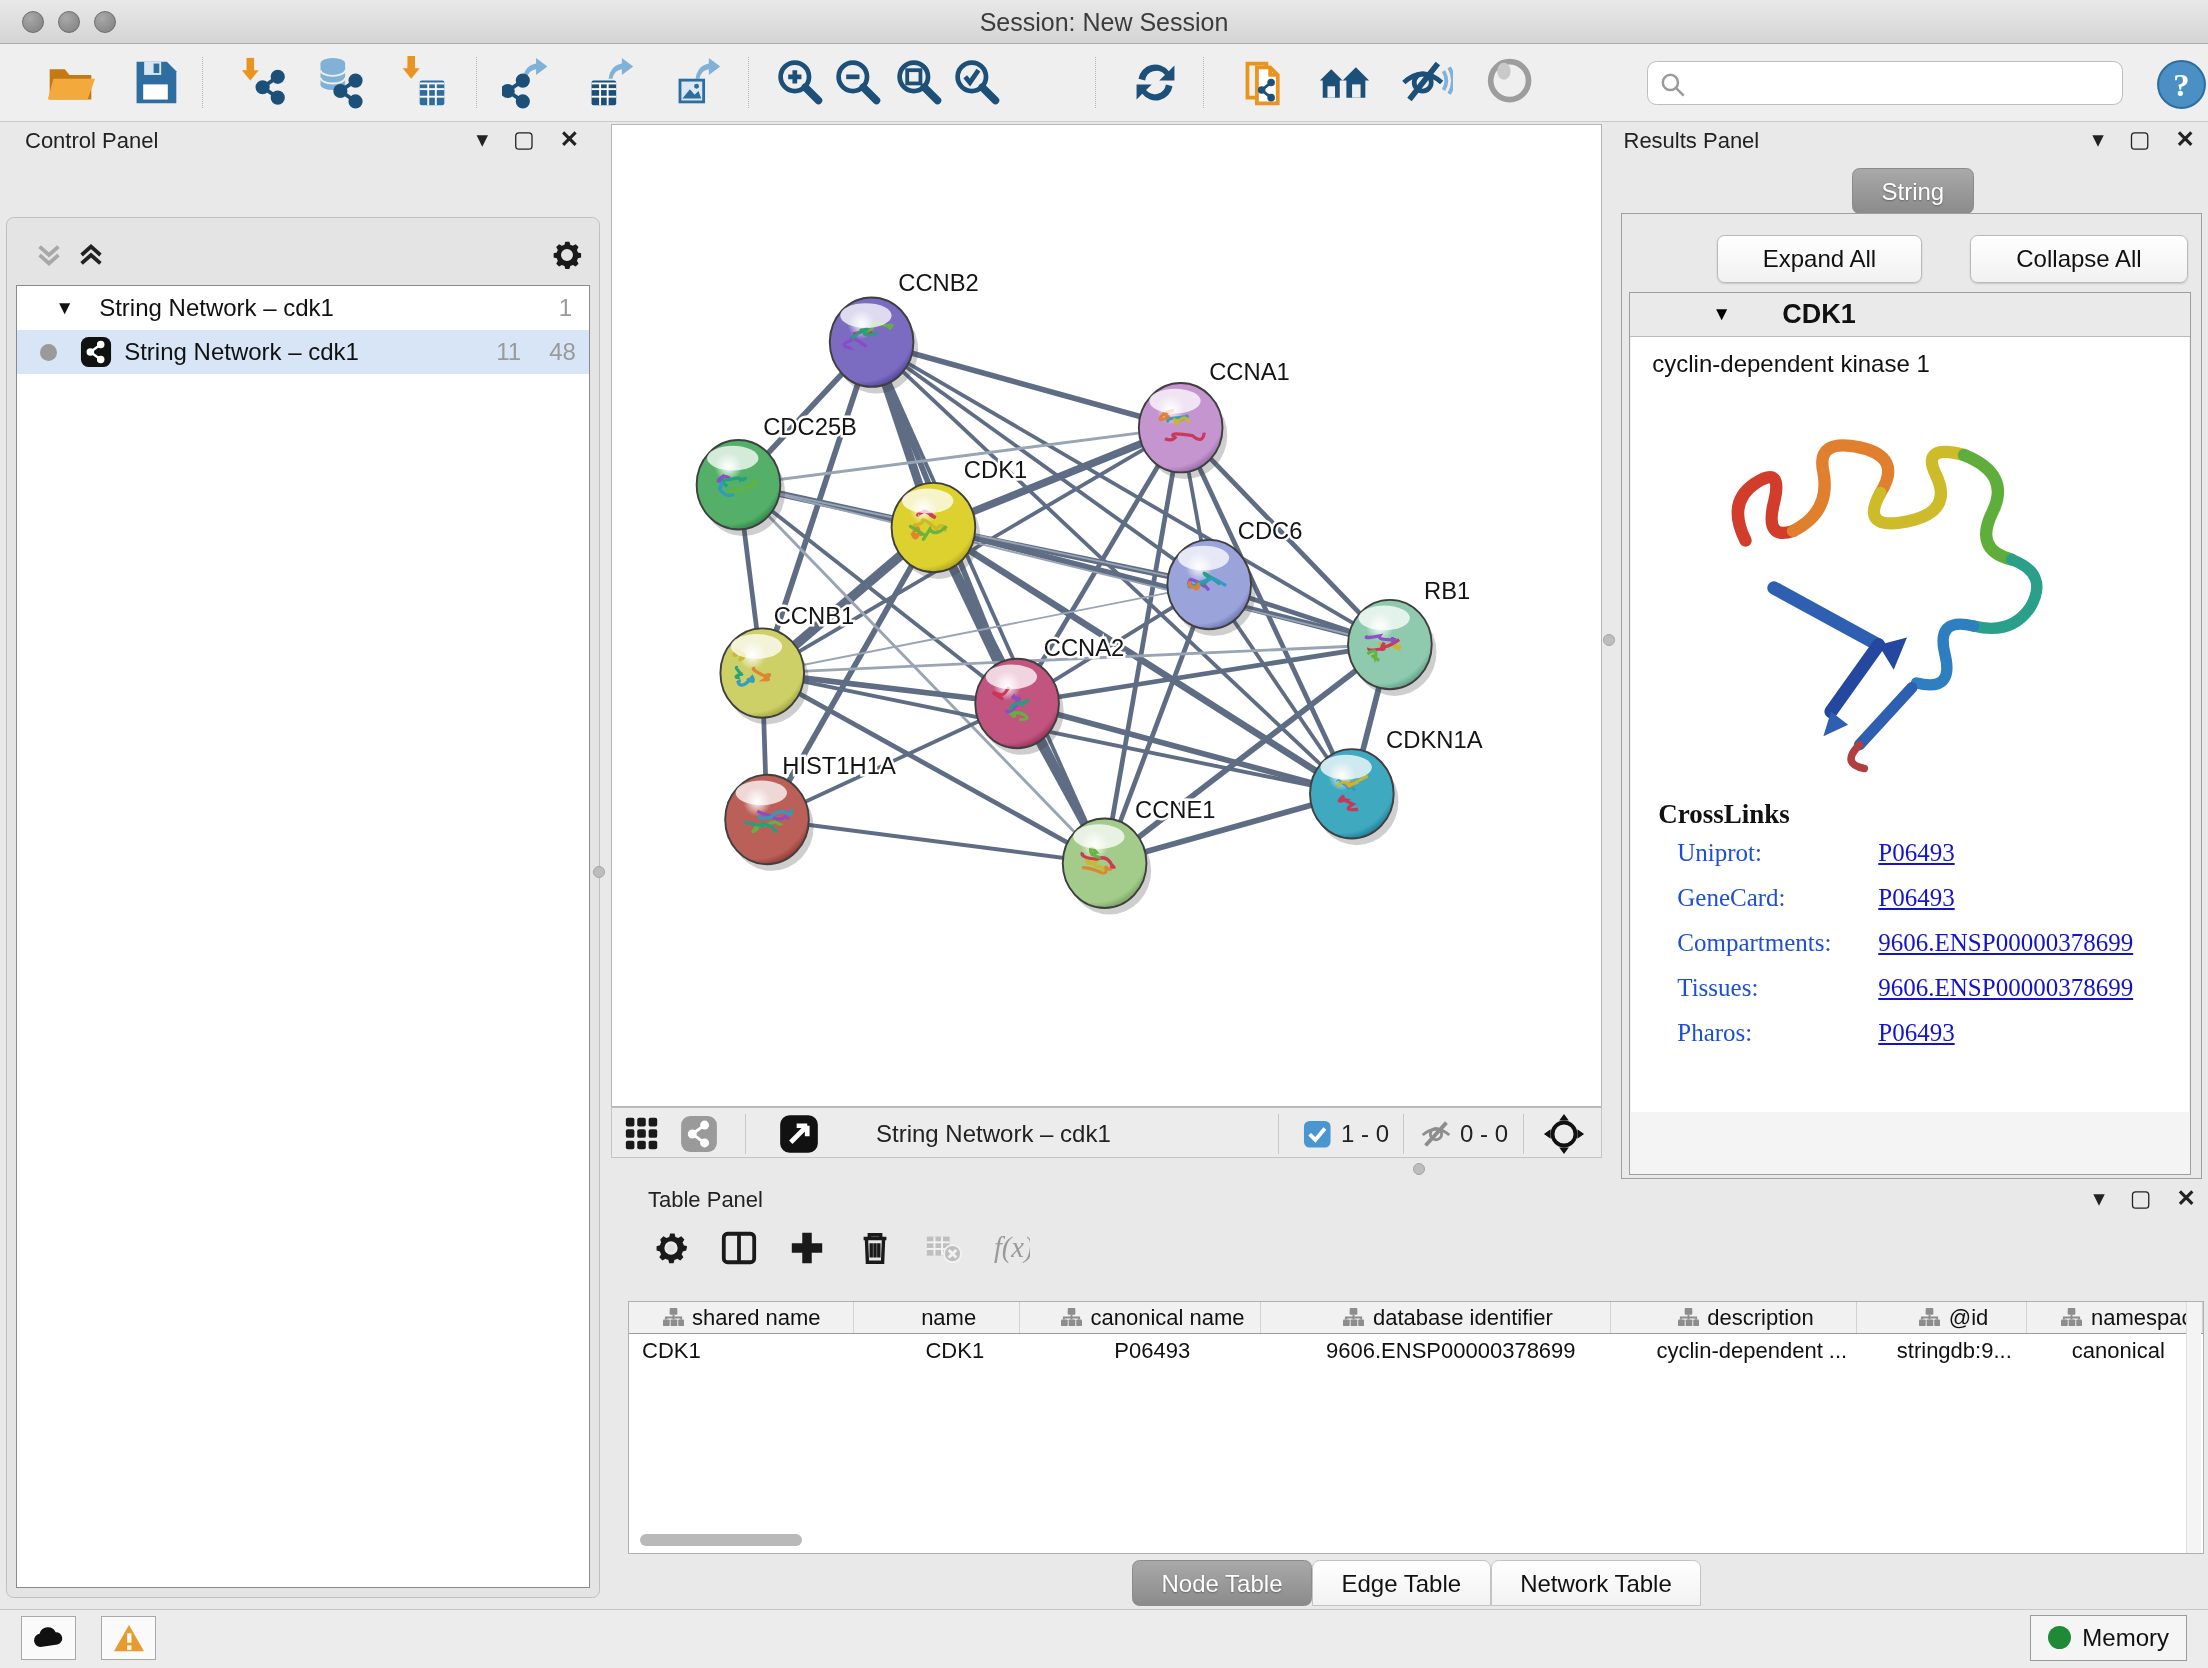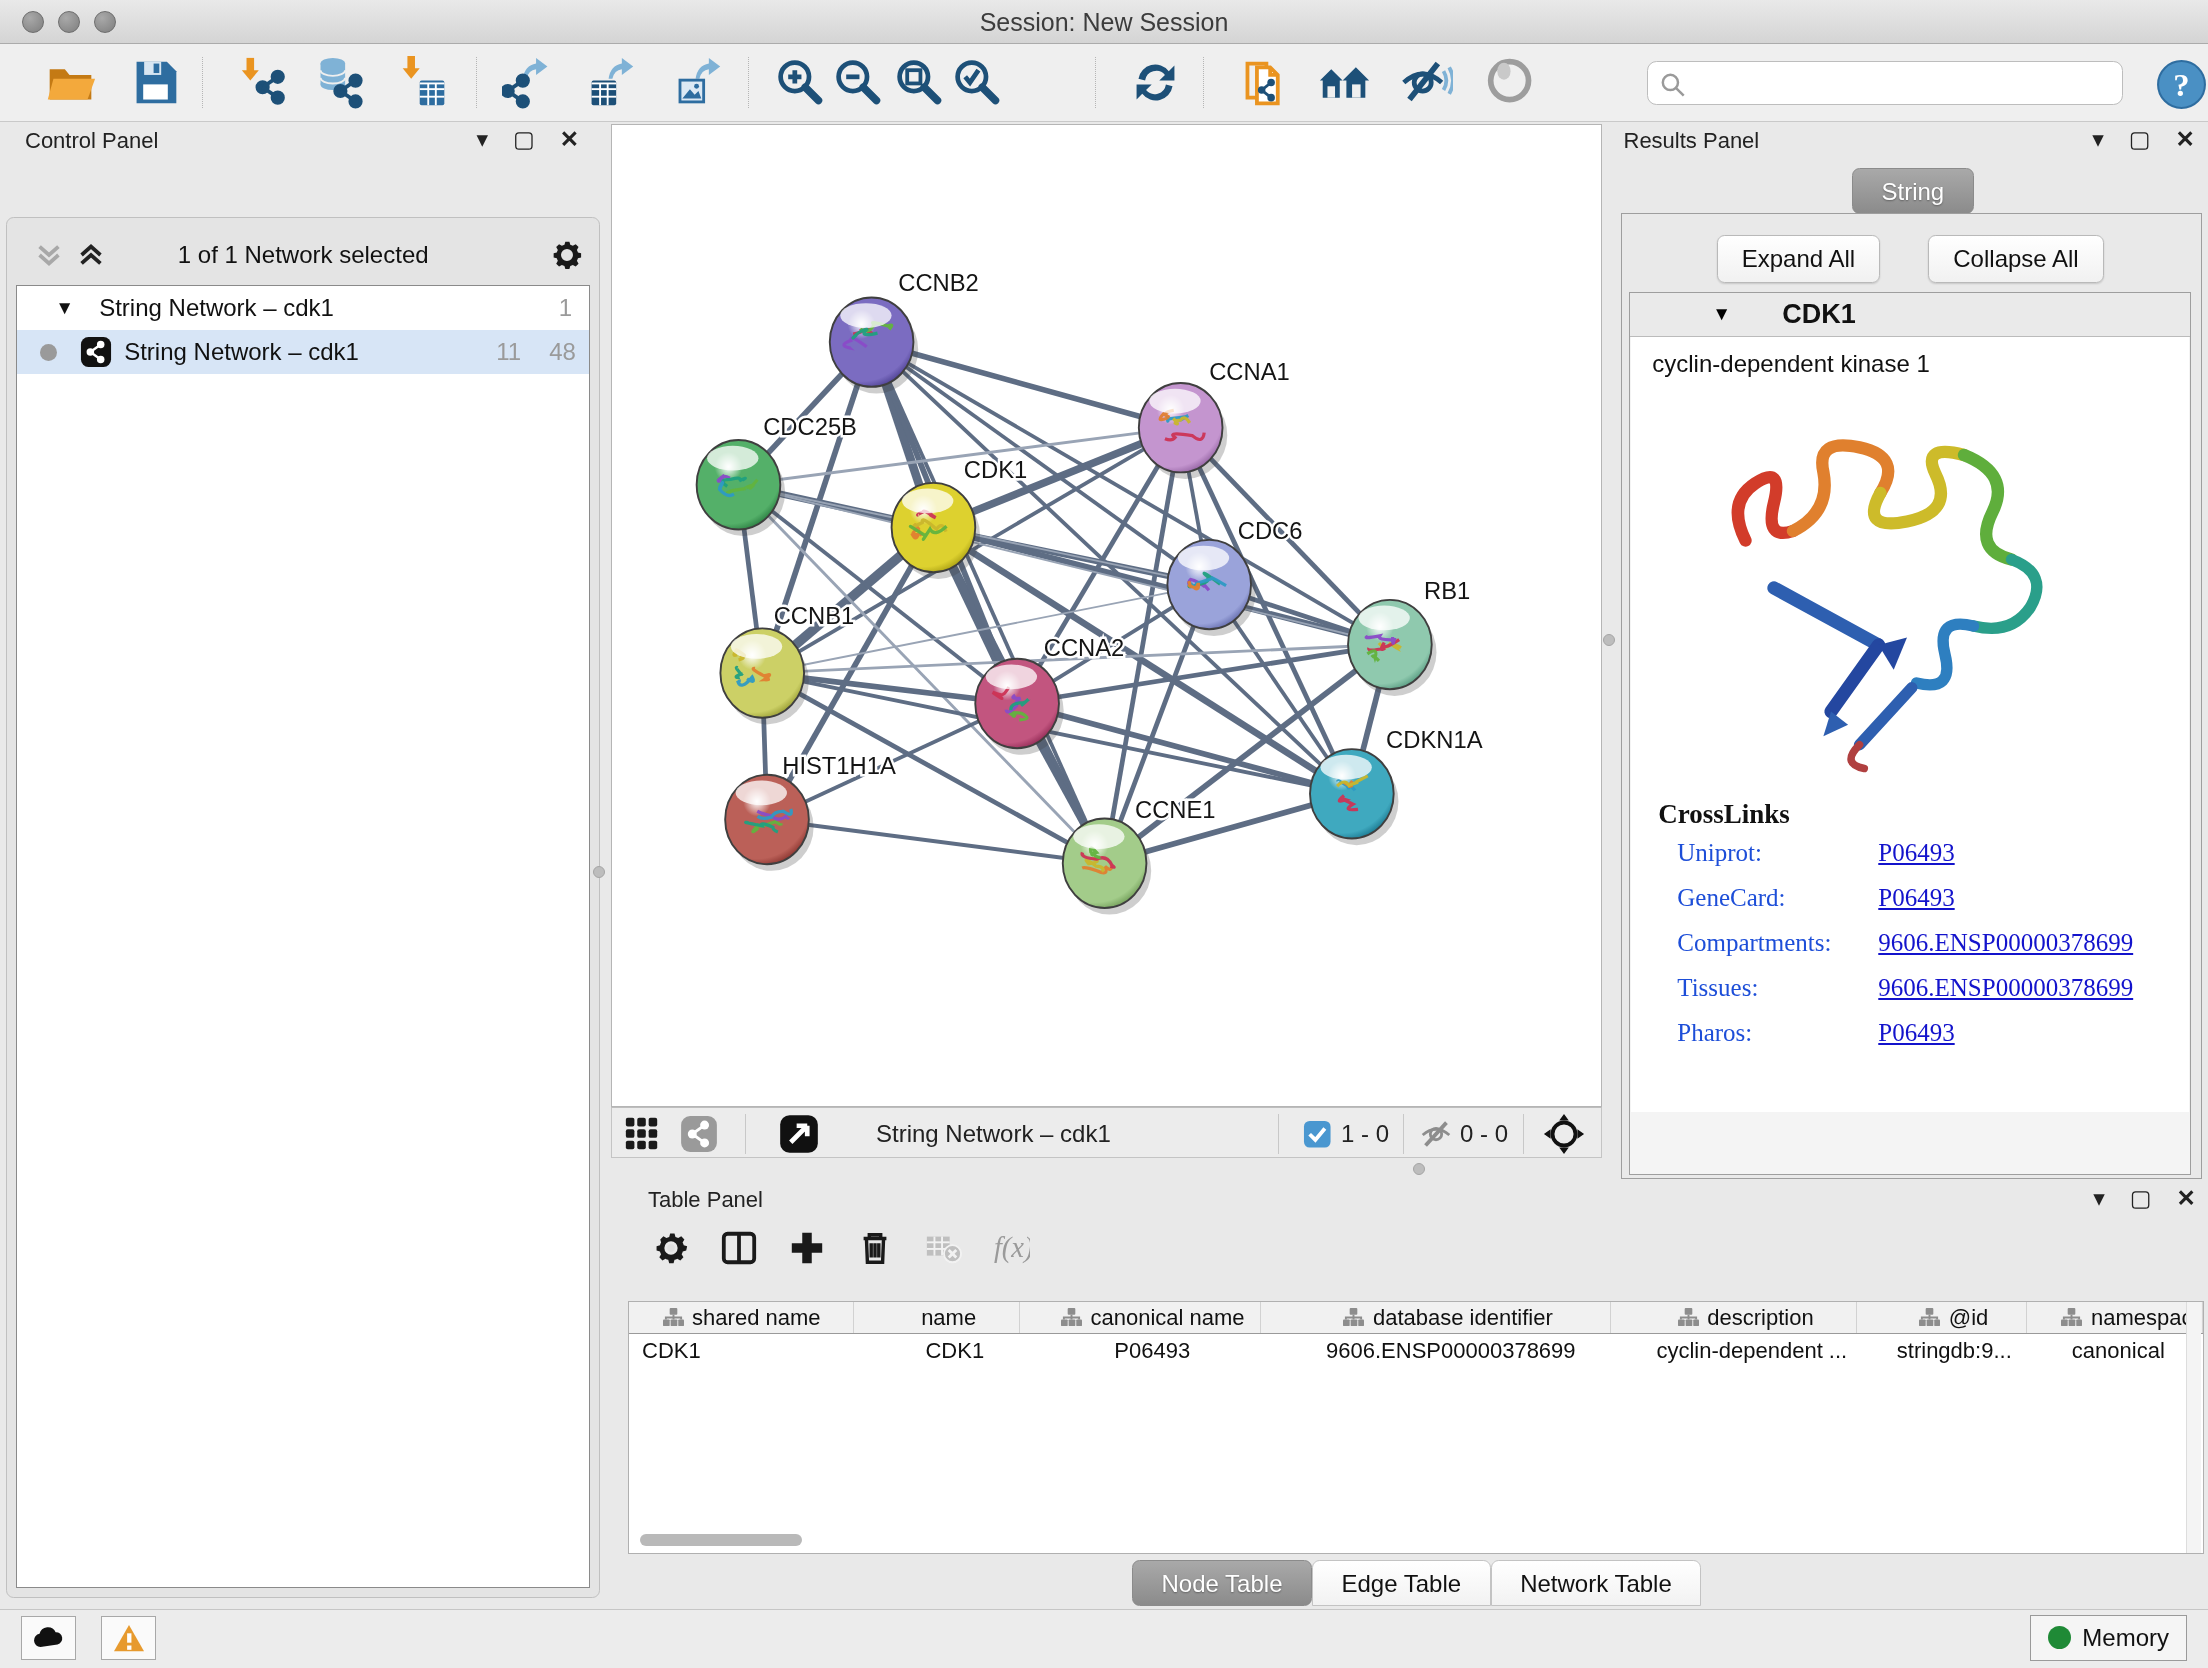--- a/index.html
+++ b/index.html
@@ -54,21 +54,21 @@
   .netbar { position:absolute; left:611px; top:1107px; width:991px; height:51px;
     background:#ececec; border:1px solid #c4c4c4; border-top:1px solid #bdbdbd; }
   .netbar .t { position:absolute; top:0; height:51px; line-height:51px; font-size:24px; color:#222; }
   .nb-sep { position:absolute; top:5.7px; height:40px; border-left:1px solid #c8c8c8; }
   .gray-num { color:#9a9a9a; font-size:24px; }
 
   
   .rp { position:absolute; left:1614px; top:122px; width:594px; height:1061px; }
   .rp-outer { position:absolute; left:6.7px; top:91px; width:581px; height:966px;
     background:#e9e9e9; border:1.9px solid #9e9e9e; }
-  .btn { display:inline-block; height:48px; line-height:46px; padding:0 24px; font-size:24px;
+  .btn { display:inline-block; height:48px; line-height:46px; padding:0 45px; font-size:24px;
     color:#111; background:linear-gradient(#ffffff,#f1f1f1); border:1px solid #b9b9b9;
     border-radius:7.6px; box-shadow:0 1px 1.9px rgba(0,0,0,.15); }
   .rp-entry { position:absolute; left:7.6px; top:78px; width:562px; height:883px;
     background:#f4f4f4; border:1px solid #9e9e9e; }
   .rp-gene-hdr { position:absolute; left:0; top:0; width:100%; height:44px;
     background:#eaeaea; border-bottom:1px solid #bbb; }
   .rp-content { position:absolute; left:1px; top:44px; width:558px; height:775px; background:#fff; }
   .xl { font-family:"Liberation Serif", serif; }
   .xl-row { position:relative; height:45px; font-size:25px; }
   .xl-row .lab { position:absolute; left:46px; color:#1d4ed8; }
@@ -297,21 +297,20 @@
     <div class="cp-box">
       <div class="sel-row">
         <svg width="32" height="32" viewBox="0 0 34 34" style="position:absolute;left:17px;top:9.5px">
           <path d="M7 8 L17 17 L27 8" fill="none" stroke="#a8a8a8" stroke-width="4"></path>
           <path d="M7 17 L17 26 L27 17" fill="none" stroke="#a8a8a8" stroke-width="4"></path>
         </svg>
         <svg width="32" height="32" viewBox="0 0 34 34" style="position:absolute;left:59px;top:9.5px">
           <path d="M7 26 L17 17 L27 26" fill="none" stroke="#222" stroke-width="4"></path>
           <path d="M7 17 L17 8 L27 17" fill="none" stroke="#222" stroke-width="4"></path>
         </svg>
-        <div style="position:absolute;left:0;right:0;top:11.4px;text-align:center;font-size:24px;color:#111">1 of 1 Network selected</div>
         <svg width="36" height="36" viewBox="0 0 24 24" style="position:absolute;right:5.7px;top:7.6px">
           <path fill="#1a1a1a" d="M12 8a4 4 0 100 8 4 4 0 000-8zm9.4 5.6l-2.1.6a7.5 7.5 0 01-.7 1.7l1.1 1.9-1.9 1.9-1.9-1.1a7.5 7.5 0 01-1.7.7l-.6 2.1h-2.7l-.6-2.1a7.5 7.5 0 01-1.7-.7l-1.9 1.1-1.9-1.9 1.1-1.9a7.5 7.5 0 01-.7-1.7l-2.1-.6v-2.7l2.1-.6a7.5 7.5 0 01.7-1.7L4.8 6.7l1.9-1.9 1.9 1.1a7.5 7.5 0 011.7-.7l.6-2.1h2.7l.6 2.1a7.5 7.5 0 011.7.7l1.9-1.1 1.9 1.9-1.1 1.9a7.5 7.5 0 01.7 1.7l2.1.6z"></path>
           <circle cx="12" cy="12" r="2.3" fill="#e4e4e4"></circle>
         </svg>
       </div>
       <div class="tree-box">
         <div class="tree-row">
           <span style="position:absolute;left:38px;font-size:19px">▼</span>
           <span style="position:absolute;left:82px">String Network – cdk1</span>
           <span class="cnt" style="right:17px">1</span>

